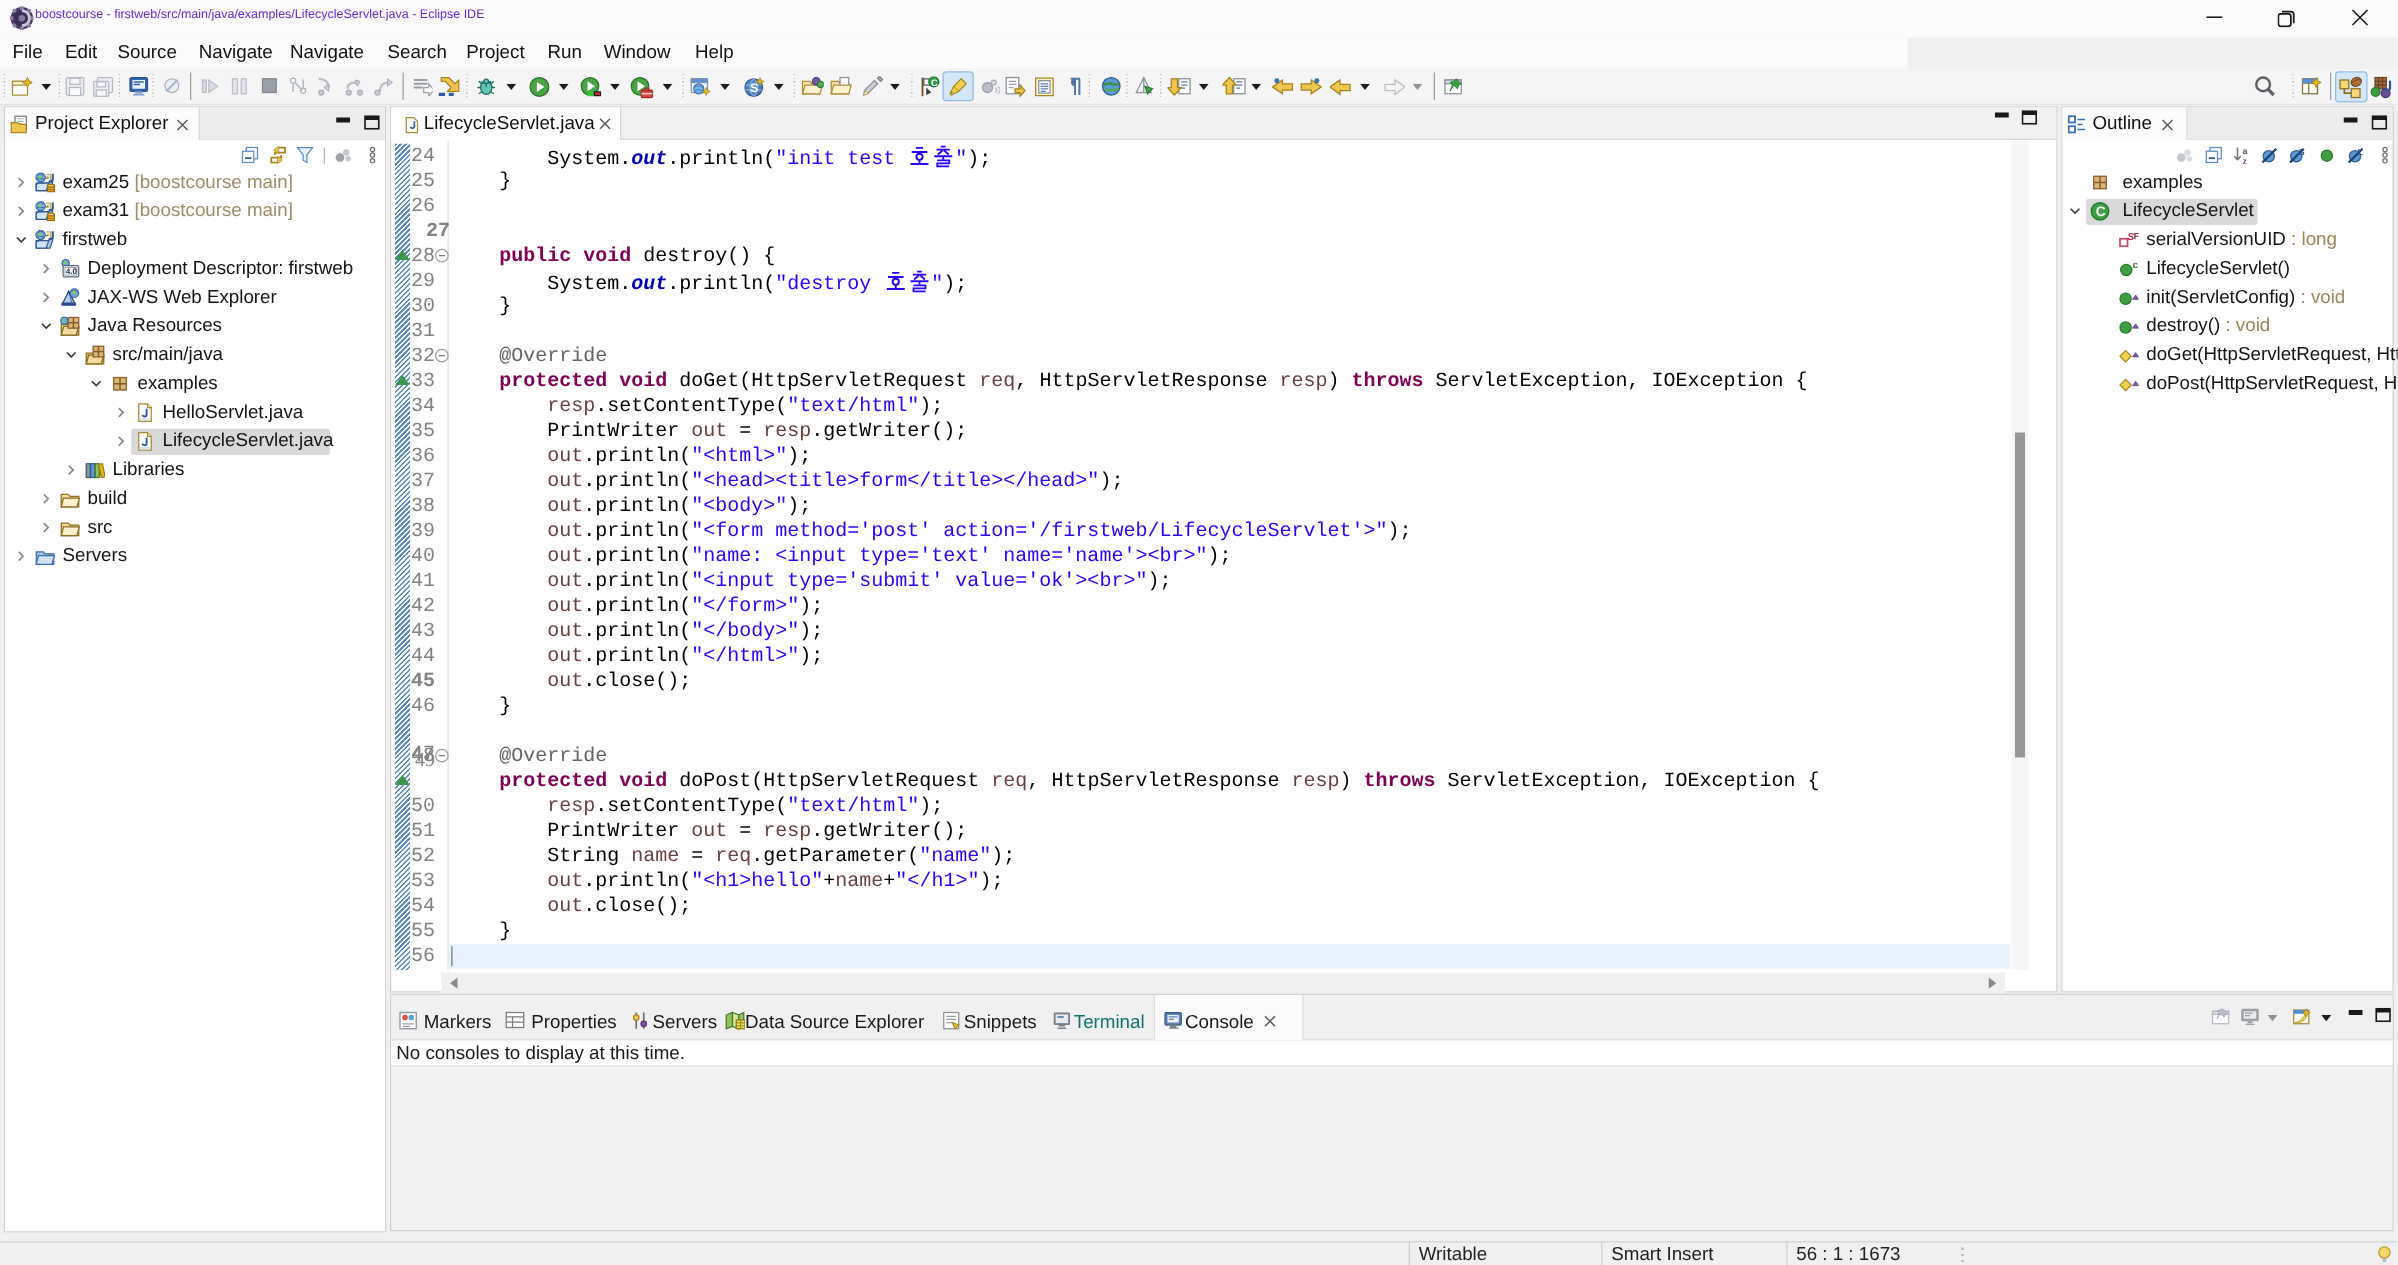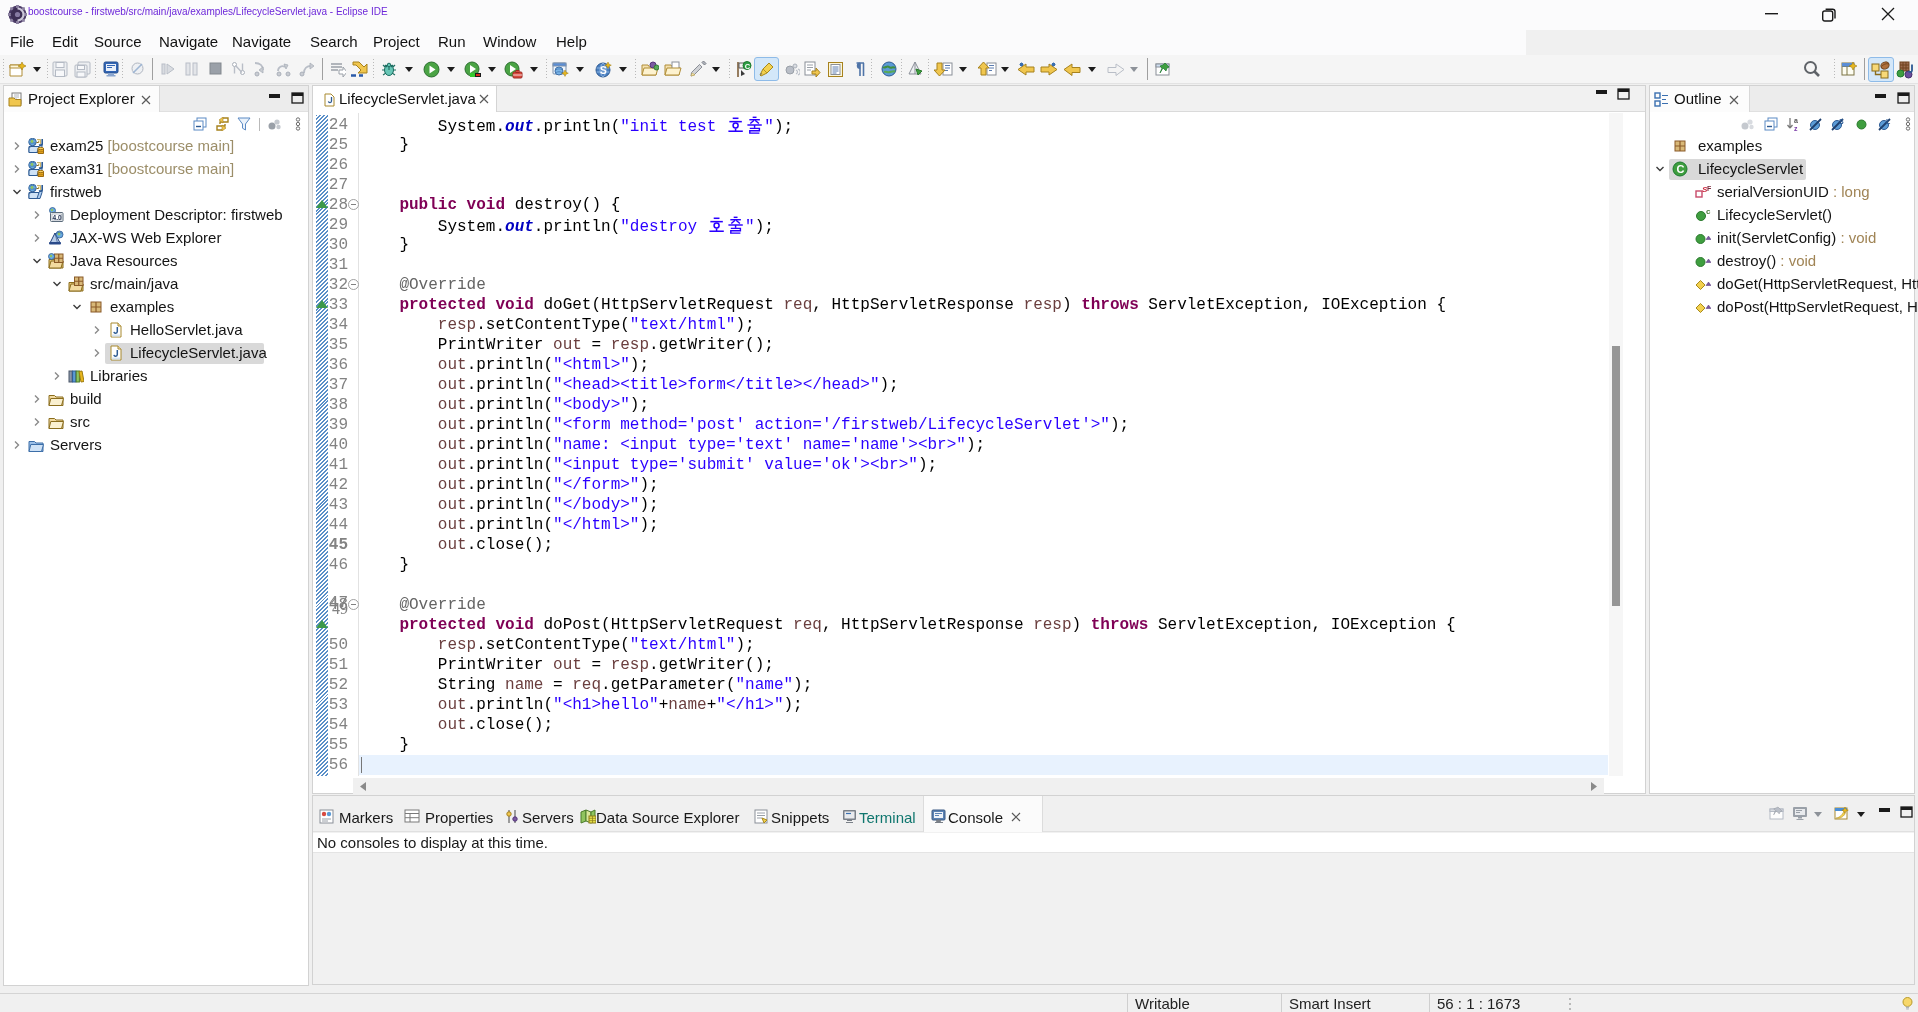--- a/index.html
+++ b/index.html
@@ -582,21 +582,21 @@
 <svg class="icon" style="left:1304px;top:2px;" width="13" height="12" viewBox="0 0 13 12">
       <rect x="1" y="1" width="11" height="10" fill="none" stroke="#1a1a1a" stroke-width="1.3"></rect>
       <rect x="1" y="1" width="11" height="3" fill="#1a1a1a"></rect>
     </svg>
 <div id="curline"></div>
 <div id="hatch"></div>
 <div class="foldline"></div>
 <div class="lnum" style="left:3px; top:30px;">24</div>
 <div class="lnum" style="left:3px; top:50px;">25</div>
 <div class="lnum" style="left:3px; top:70px;">26</div>
-<div class="lnum" style="left:3px; top:90px;">27</div>
+<div class="lnum" style="left:15px; top:90px;font-weight:bold;">27</div>
 <div class="lnum" style="left:3px; top:110px;">28</div>
 <div class="lnum" style="left:3px; top:130px;">29</div>
 <div class="lnum" style="left:3px; top:150px;">30</div>
 <div class="lnum" style="left:3px; top:170px;">31</div>
 <div class="lnum" style="left:3px; top:190px;">32</div>
 <div class="lnum" style="left:3px; top:210px;">33</div>
 <div class="lnum" style="left:3px; top:230px;">34</div>
 <div class="lnum" style="left:3px; top:250px;">35</div>
 <div class="lnum" style="left:3px; top:270px;">36</div>
 <div class="lnum" style="left:3px; top:290px;">37</div>

